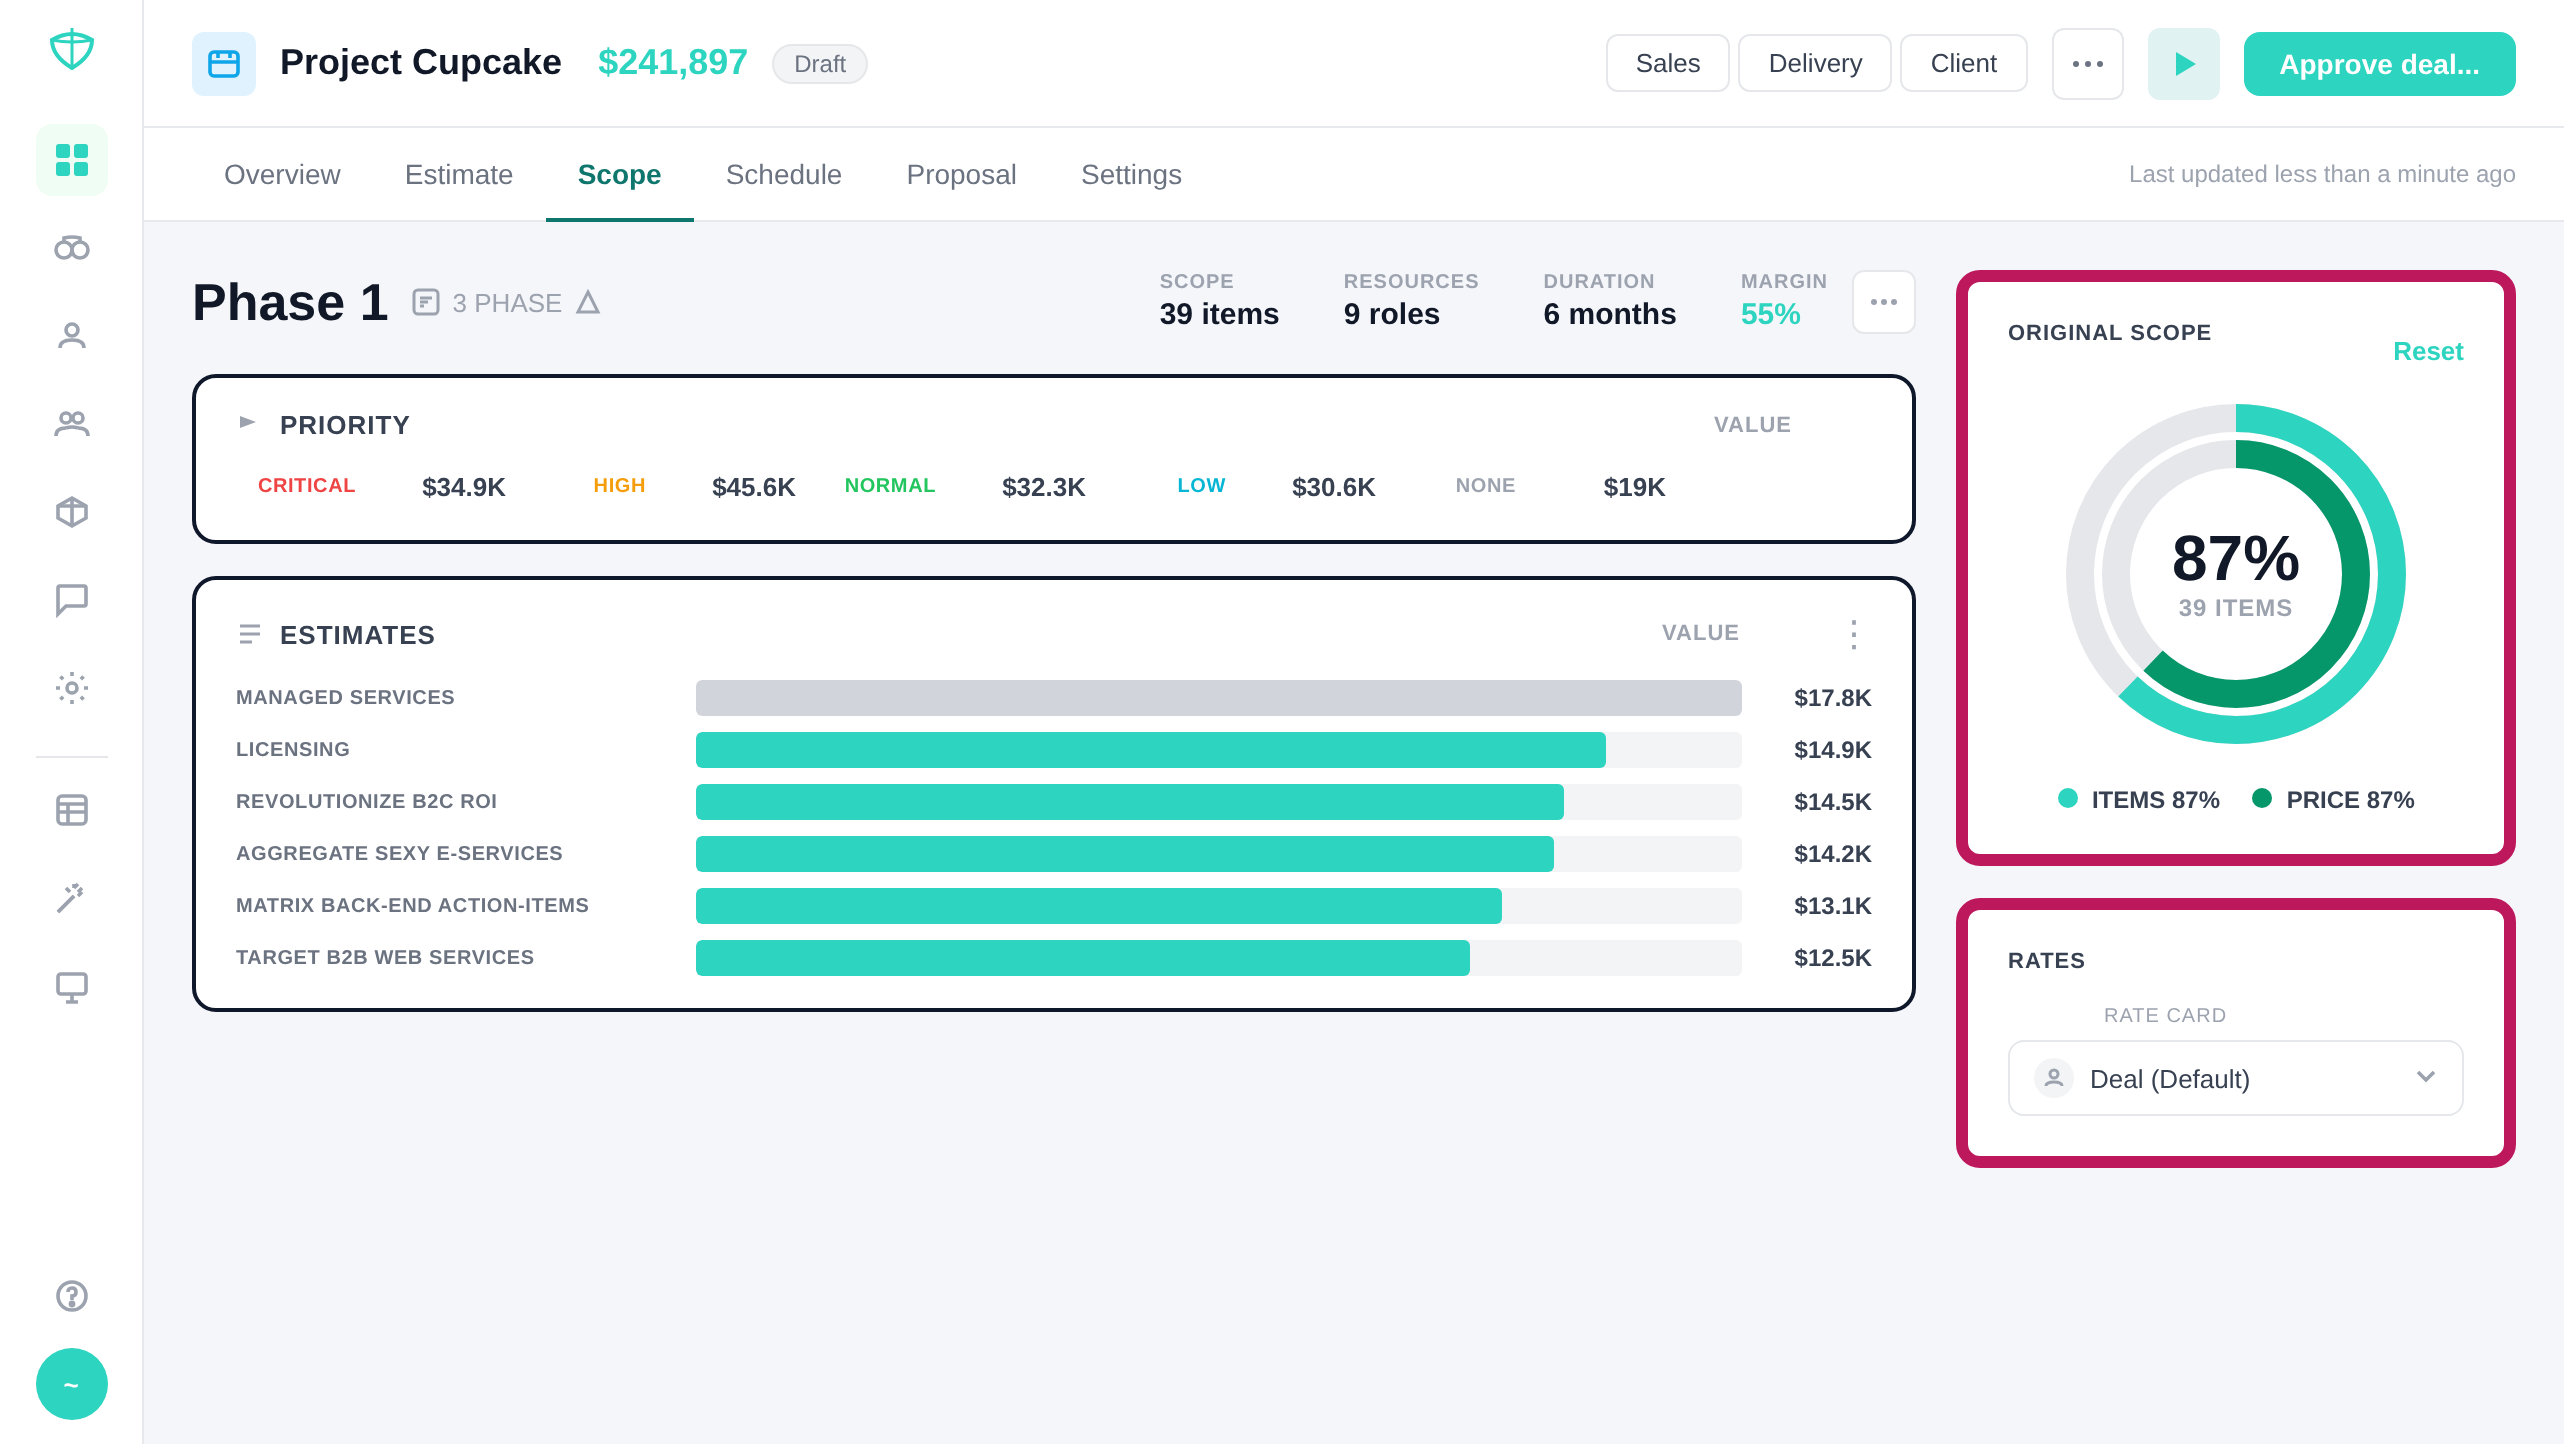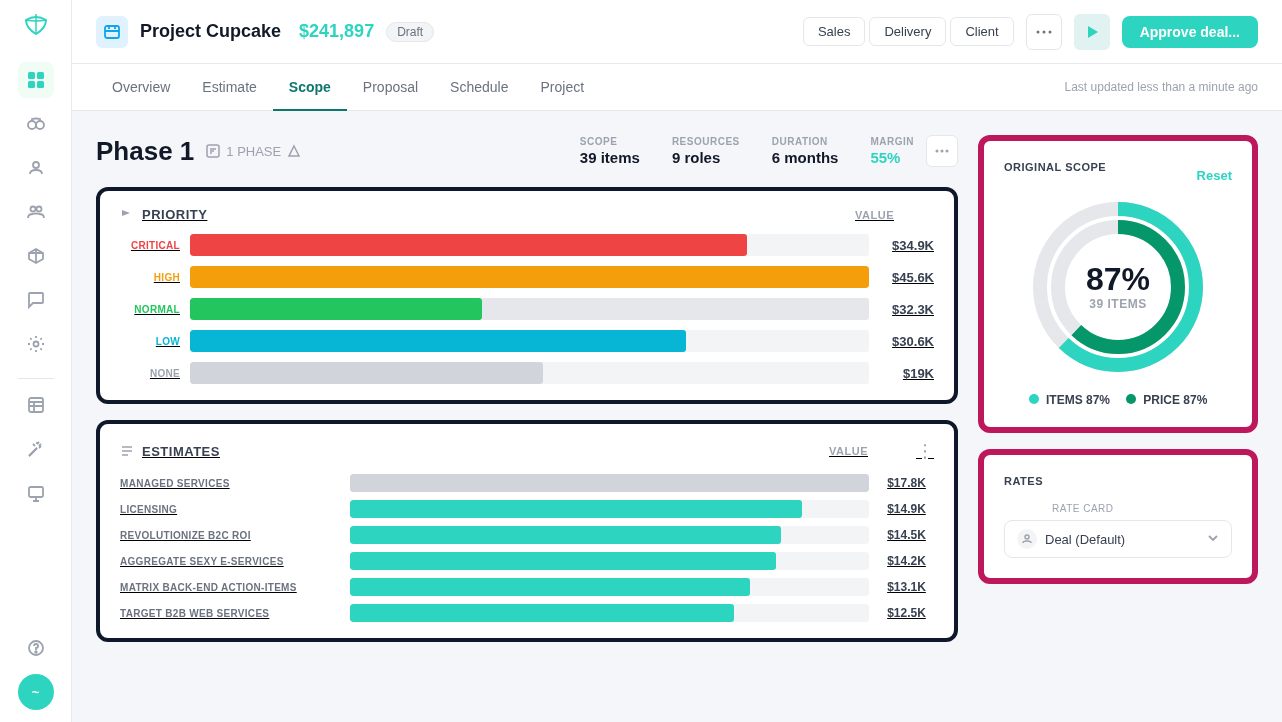--- a/index.html
+++ b/index.html
@@ -47,48 +47,48 @@
     .phase-meta { display: flex; align-items: center; gap: 6px; color: #9ca3af; font-size: 13px; }
     .phase-meta svg { color: #9ca3af; }
     .phase-stats { display: flex; gap: 32px; margin-left: auto; }
     .phase-stat { display: flex; flex-direction: column; gap: 2px; }
     .phase-stat-label { font-size: 10px; font-weight: 700; color: #9ca3af; text-transform: uppercase; letter-spacing: 0.5px; }
     .phase-stat-value { font-size: 15px; font-weight: 700; color: #111827; }
     .phase-stat-value.green { color: #2dd4bf; }
     .phase-options { width: 32px; height: 32px; border: 1px solid #e5e7eb; border-radius: 6px; display: flex; align-items: center; justify-content: center; cursor: pointer; background: #fff; color: #9ca3af; }
 
     
-    .card { background: #fff; border-radius: 12px; border: 4px solid #0f172a; margin-bottom: 16px; overflow: hidden; text-decoration: underline; }
+    .card { background: #fff; border-radius: 12px; border: 2px solid #0f172a; margin-bottom: 16px; overflow: hidden; }
     .card-header { display: flex; align-items: center; padding: 16px 20px 12px; gap: 8px; }
     .card-title { font-size: 13px; font-weight: 700; color: #374151; text-transform: uppercase; letter-spacing: 0.5px; flex: 1; }
     .card-value-label { font-size: 11px; font-weight: 600; color: #9ca3af; text-transform: uppercase; letter-spacing: 0.5px; margin-right: 40px; }
     .card-options { color: #9ca3af; cursor: pointer; font-size: 18px; }
 
     
-    .priority-rows { padding: 0 20px 16px; display: flex; flex-direction: column; gap: 10px; }
+    .priority-rows { padding: 0 20px 16px; display: flex; gap: 10px; }
     .priority-row { display: flex; align-items: center; gap: 10px; }
     .priority-label { width: 60px; font-size: 10px; font-weight: 700; color: #6b7280; text-align: right; text-transform: uppercase; letter-spacing: 0.3px; }
     .priority-bar-container { flex: 1; height: 22px; background: #f3f4f6; border-radius: 3px; overflow: hidden; }
     .priority-bar { height: 100%; border-radius: 3px; }
     .priority-amount { width: 55px; text-align: right; font-size: 13px; font-weight: 600; color: #374151; }
     .bar-critical { background: #ef4444; }
     .bar-high { background: #f59e0b; }
     .bar-normal { background: #22c55e; }
     .bar-low { background: #06b6d4; }
     .bar-none { background: #d1d5db; }
 
     
     .estimates-rows { padding: 0 20px 16px; display: flex; flex-direction: column; gap: 8px; }
     .estimate-row { display: flex; align-items: center; gap: 10px; }
     .estimate-label { width: 220px; font-size: 10px; font-weight: 700; color: #6b7280; text-transform: uppercase; letter-spacing: 0.3px; flex-shrink: 0; }
     .estimate-bar-container { flex: 1; height: 18px; background: #f3f4f6; border-radius: 3px; overflow: hidden; }
     .estimate-bar { height: 100%; border-radius: 3px; }
     .bar-managed { background: #d1d5db; }
     .bar-teal { background: #2dd4bf; }
-    .estimate-amount { width: 55px; text-align: center; font-size: 12px; font-weight: 600; color: #374151; }
+    .estimate-amount { width: 55px; text-align: right; font-size: 12px; font-weight: 600; color: #374151; }
 
     
     .right-panel { width: 280px; flex-shrink: 0; display: flex; flex-direction: column; gap: 16px; }
     .right-card { background: #fff; border-radius: 12px; border: 6px solid #be185d; padding: 20px; }
     .right-card-title { font-size: 11px; font-weight: 700; color: #374151; text-transform: uppercase; letter-spacing: 0.5px; margin-bottom: 16px; }
 
     
     .donut-container { display: flex; justify-content: center; align-items: center; margin: 8px 0 16px; }
     .donut-wrapper { position: relative; width: 180px; height: 180px; }
     .donut-center { position: absolute; top: 50%; left: 50%; transform: translate(-50%, -50%); text-align: center; }
@@ -231,38 +231,38 @@
         <polygon points="3,1 13,7 3,13"></polygon>
       </svg>
     </button>
     <button class="header-btn-approve">Approve deal...</button>
   </div>
 
   <div class="nav-tabs">
     <div class="nav-tab">Overview</div>
     <div class="nav-tab">Estimate</div>
     <div class="nav-tab active">Scope</div>
+    <div class="nav-tab">Schedule</div>
     <div class="nav-tab">Proposal</div>
-    <div class="nav-tab">Schedule</div>
-    <div class="nav-tab">Project</div>
+    <div class="nav-tab">Settings</div>
     <span class="nav-updated">Last updated less than a minute ago</span>
   </div>
 
   <div class="content">
 
     <div class="left-panel">
 
       <div class="phase-header">
         <span class="phase-title">Phase 1</span>
         <div class="phase-meta">
           <svg width="14" height="14" viewBox="0 0 14 14" fill="none" stroke="#9ca3af" stroke-width="1.5">
             <rect x="1" y="1" width="12" height="12" rx="2"></rect>
             <path d="M4 5 L10 5 M4 7 L8 7 M4 9 L6 9"></path>
           </svg>
-          <span>1 PHASE</span>
+          <span>3 PHASE</span>
           <svg width="14" height="14" viewBox="0 0 14 14" fill="none" stroke="#9ca3af" stroke-width="1.5">
             <polygon points="7,2 12,12 2,12"></polygon>
           </svg>
         </div>
 
         <div class="phase-stats">
           <div class="phase-stat">
             <span class="phase-stat-label">SCOPE</span>
             <span class="phase-stat-value">39 items</span>
           </div>

